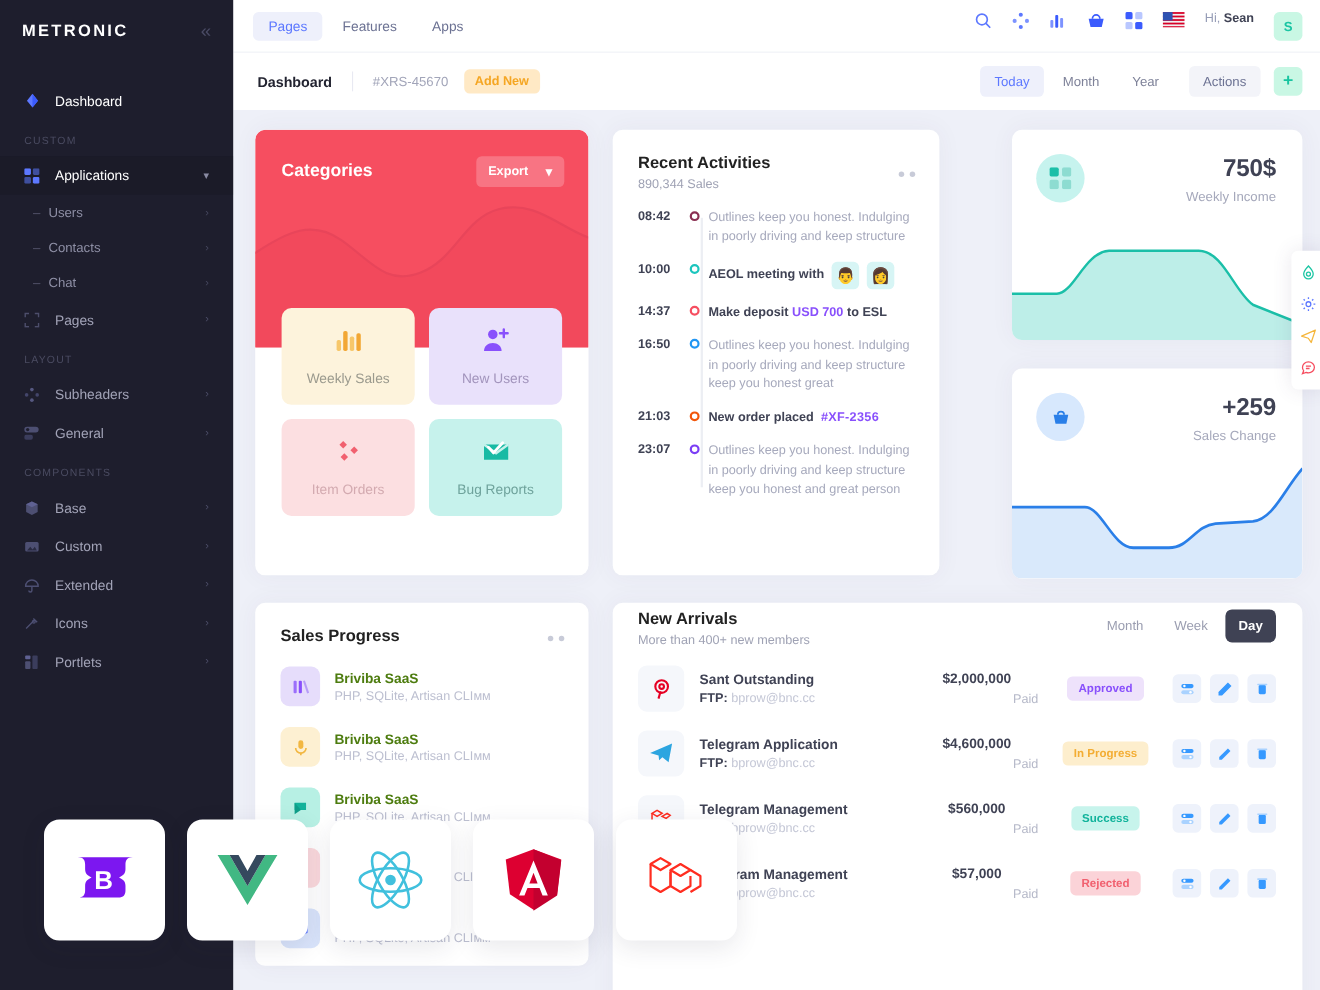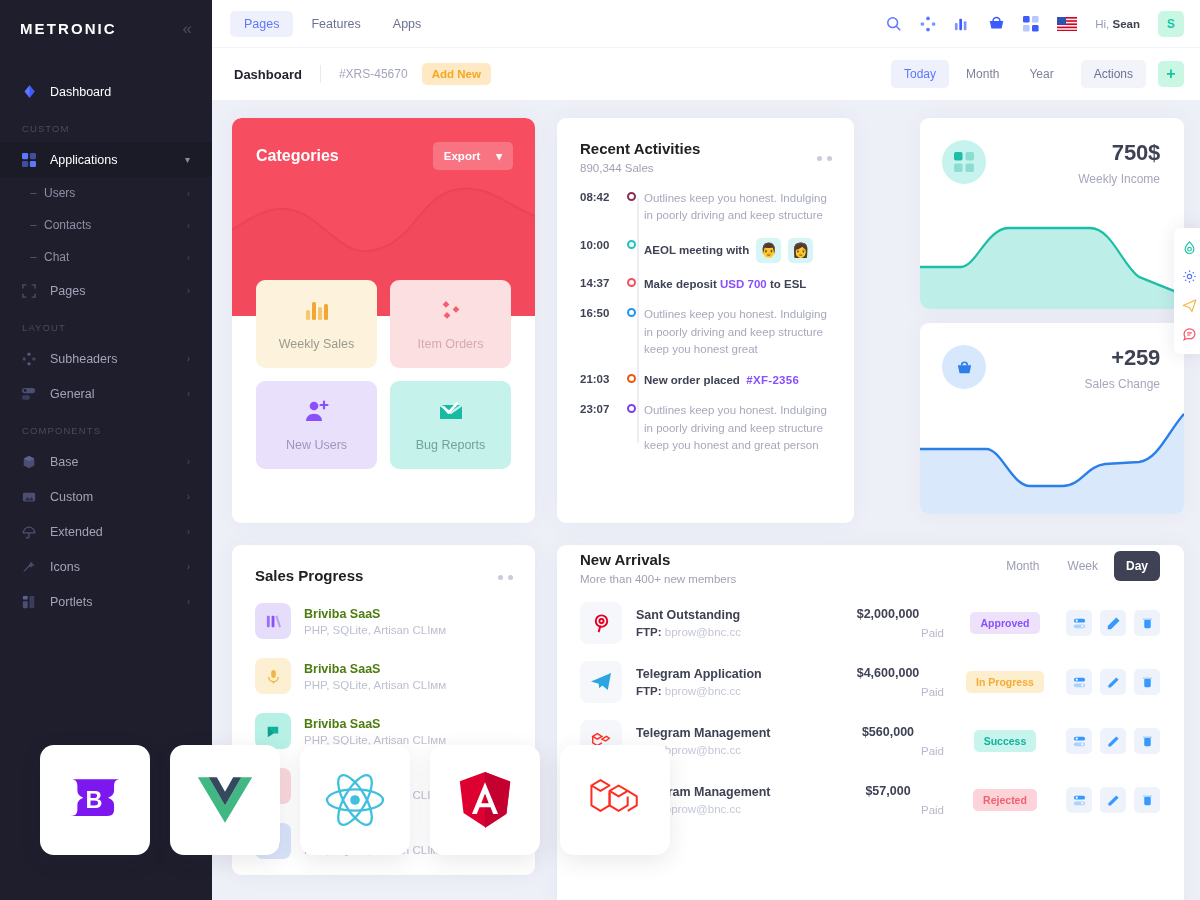--- a/index.html
+++ b/index.html
@@ -49,21 +49,21 @@
   .main { flex: 1; height: 900px; display: flex; flex-direction: column; position: relative; }
   .topbar {
     height: 47px; background: #fff; display: flex; align-items: center;
     padding: 0 20px 0 18px; flex: 0 0 47px;
   }
   .menu { display: flex; align-items: center; gap: 4px; }
   .menu-item {
     font-size: 12.5px; color: #6c7293; padding: 6px 14px; border-radius: 5px; cursor: pointer;
   }
   .menu-item.active { background: #eef0fb; color: #5d78ff; font-weight: 500; }
-  .topbar-right { margin-left: auto; display: flex; align-items: center; gap: 18px; }
+  .topbar-right { margin-left: auto; display: flex; align-items: flex-start; gap: 18px; }
   .tb-ic { cursor: pointer; display: flex; align-items: center; }
   .hi-user { font-size: 11.5px; color: #959cb6; }
   .hi-user b { color: #3f4254; font-weight: 700; }
   .avatar-sq {
     width: 26px; height: 26px; border-radius: 5px; background: #c9f7e4;
     color: #1bc5a3; font-size: 12px; font-weight: 700;
     display: flex; align-items: center; justify-content: center; cursor: pointer;
   }
 
   .subbar {
@@ -133,21 +133,21 @@
   .tl-bullet-wrap { width: 26px; flex: 0 0 26px; display: flex; justify-content: center; padding-top: 2px; }
   .tl-bullet { width: 9px; height: 9px; border-radius: 50%; border: 2px solid #888; background: #fff; position: relative; z-index: 2; }
   .tl-text { font-size: 11.5px; color: #a6a9bc; line-height: 1.52; flex: 1; }
   .tl-text.bold { color: #3f4254; font-weight: 700; }
   .tl-text .accent { color: #8950fc; font-weight: 700; }
   .tl-text .accent2 { color: #8950fc; font-weight: 700; letter-spacing: .3px; }
   .tl-inline { display: flex; align-items: center; gap: 7px; }
   .mini-av { width: 25px; height: 25px; border-radius: 5px; background: #d7f5f5; display:flex; align-items:center; justify-content:center; font-size:14px;}
 
   
-  .col-stats { flex: 1; display: flex; flex-direction: column; gap: 14px; margin-left: 44px; }
+  .col-stats { flex: 1; display: flex; flex-direction: column; gap: 26px; margin-left: 44px; }
   .stat-card { height: 191px; position: relative; overflow: hidden; }
   .stat-head { display: flex; align-items: flex-start; justify-content: space-between; padding: 22px 24px 0 22px; }
   .stat-icon { width: 44px; height: 44px; border-radius: 50%; display: flex; align-items: center; justify-content: center; }
   .stat-val { font-size: 22px; font-weight: 700; color: #3f4254; text-align: right; letter-spacing: -.2px; }
   .stat-lbl { font-size: 12px; color: #a5a8bb; text-align: right; margin-top: 6px; }
   .stat-chart { position: absolute; left: 0; right: 0; bottom: 0; height: 110px; }
 
   
   .grid-bot { display: flex; gap: 22px; margin-top: 22px; }
   .col-sp { width: 303px; flex: 0 0 303px; }
@@ -440,40 +440,40 @@
                   <svg width="24" height="24" viewBox="0 0 24 24">
                       <rect x="1" y="12" width="4" height="10" rx="1.6" fill="#f7c76a"></rect>
                       <rect x="7" y="4" width="4" height="18" rx="1.6" fill="#f2a735"></rect>
                       <rect x="13" y="9" width="4" height="13" rx="1.6" fill="#f7c76a"></rect>
                       <rect x="19" y="6" width="4" height="16" rx="1.6" fill="#f2a735"></rect>
                     </svg>
                 </span>
                 <span class="tile-label" style="color:#9b9a8e">Weekly Sales</span>
               </div>
 
+              <div class="tile" style="background:#e9e1fb">
+                <span>
+                  <svg width="26" height="24" viewBox="0 0 26 24">
+                      <circle cx="10" cy="7" r="4.3" fill="#8950fc"></circle>
+                      <path d="M2 22c0-4.4 3.6-7.2 8-7.2s8 2.8 8 7.2z" fill="#8950fc"></path>
+                      <path d="M20 2.5v7M16.5 6h7" stroke="#8950fc" stroke-width="2.2" stroke-linecap="round"></path>
+                    </svg>
+                </span>
+                <span class="tile-label" style="color:#a294bc">New Users</span>
+              </div>
+
               <div class="tile" style="background:#fcdfe1">
                 <span>
                   <svg width="24" height="24" viewBox="0 0 24 24">
                       <path d="M7 3l3.4 3.4L7 9.8 3.6 6.4z" fill="#f1606f"></path>
                       <path d="M17 8l3.4 3.4L17 14.8l-3.4-3.4z" fill="#f1606f"></path>
                       <path d="M8 14l3.4 3.4L8 20.8 4.6 17.4z" fill="#f1606f"></path>
                     </svg>
                 </span>
                 <span class="tile-label" style="color:#d3aab0">Item Orders</span>
-              </div>
-
-              <div class="tile" style="background:#e9e1fb">
-                <span>
-                  <svg width="26" height="24" viewBox="0 0 26 24">
-                      <circle cx="10" cy="7" r="4.3" fill="#8950fc"></circle>
-                      <path d="M2 22c0-4.4 3.6-7.2 8-7.2s8 2.8 8 7.2z" fill="#8950fc"></path>
-                      <path d="M20 2.5v7M16.5 6h7" stroke="#8950fc" stroke-width="2.2" stroke-linecap="round"></path>
-                    </svg>
-                </span>
-                <span class="tile-label" style="color:#a294bc">New Users</span>
               </div>
 
               <div class="tile" style="background:#c6f2ec">
                 <span>
                   <svg width="26" height="24" viewBox="0 0 26 24">
                       <path d="M2 6h22v14H2z" fill="#18baa4"></path>
                       <path d="M2 6l11 8 11-8" fill="none" stroke="#c6f2ec" stroke-width="2.2"></path>
                       <path d="M6 8.5l4.6 5.2L19 4.5" fill="none" stroke="#ffffff" stroke-width="2.6" stroke-linecap="round" stroke-linejoin="round"></path>
                     </svg>
                 </span>

